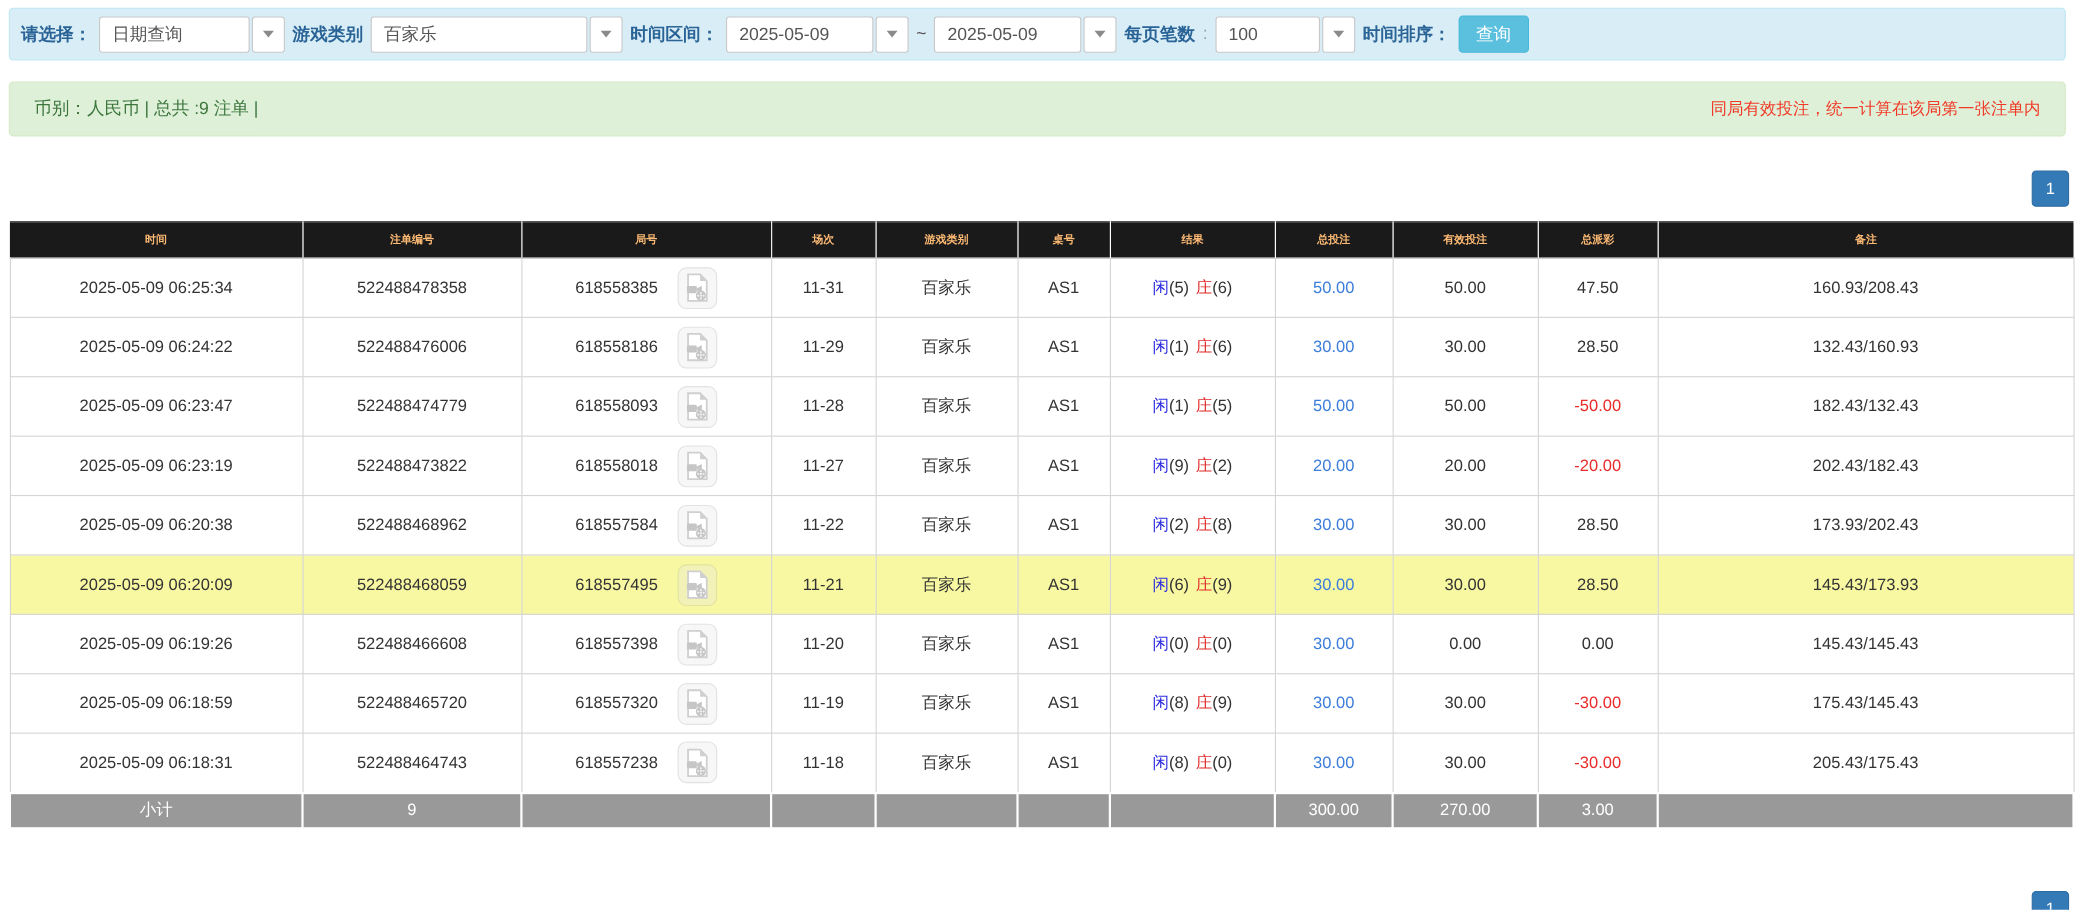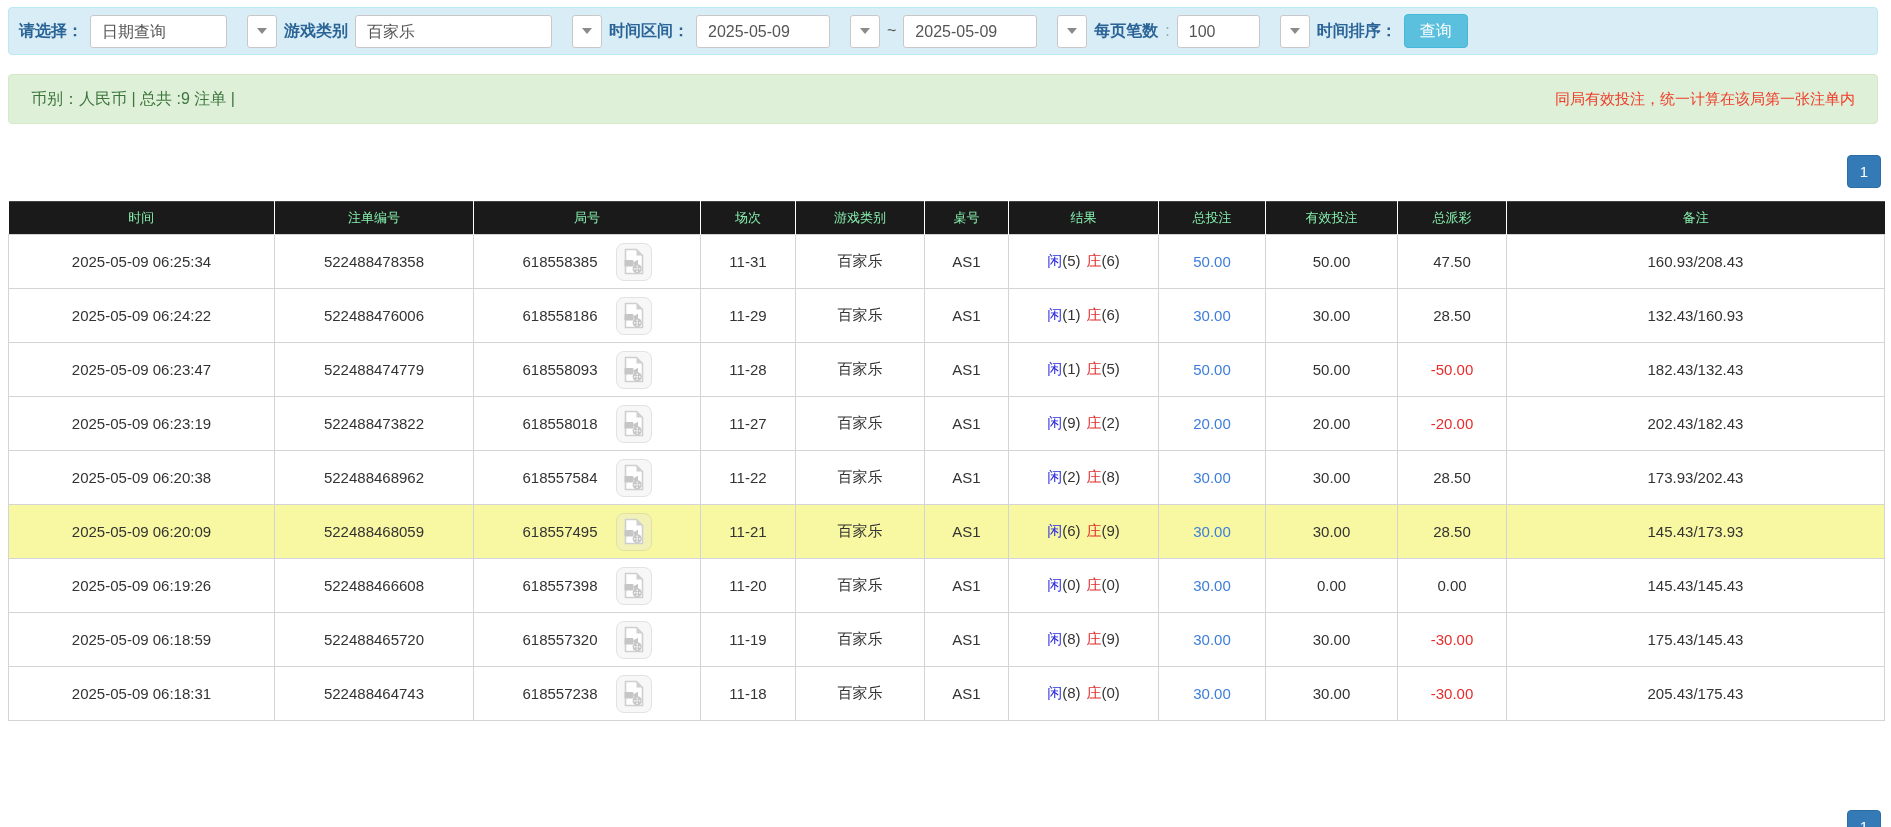--- a/index.html
+++ b/index.html
@@ -10,21 +10,21 @@
   }
 
   
   .toolbar {
     position:absolute; left:8px; top:7px; width:1870px; height:48px;
     background:#d9edf7; border:1px solid #bce8f1; border-radius:4px;
     display:flex; align-items:center; padding:0 10px; gap:7px;
   }
   .tb-label { color:#2a6496; font-weight:bold; font-size:16px; white-space:nowrap; }
   .tb-colon { color:#8aa; font-size:16px; }
-  .combo { display:flex; align-items:flex-end; gap:20px; }
+  .combo { display:flex; align-items:flex-end; gap:2px; }
   .combo-input {
     background:#fff; border:1px solid #c8c8c8; border-radius:3px;
     height:33px; line-height:31px; padding:0 11px; font-size:16px; color:#555;
     white-space:nowrap; overflow:hidden;
   }
   .combo-btn {
     width:30px; height:33px; background:#fff; border:1px solid #c8c8c8; border-radius:3px;
     display:flex; align-items:center; justify-content:center; cursor:pointer; padding:0;
   }
   .caret { width:0; height:0; border-left:5px solid transparent; border-right:5px solid transparent; border-top:6px solid #8a8a8a; }
@@ -52,21 +52,21 @@
   }
   #page-top    { top:155px; right:10px; }
   #page-bottom { top:810px; right:10px; }
 
   
   table.records {
     position:absolute; left:8px; top:201px; width:1876px;
     border-collapse:collapse; table-layout:fixed; font-size:15px;
   }
   thead th {
-    background:#1a1a1a; color:#86efac; font-weight:normal; font-size:13px;
+    background:#1a1a1a; color:#fdba74; font-weight:bold; font-size:10px;
     height:33px; border-right:1px solid #fff; border-top:1px solid #444;
   }
   thead th:last-child { border-right:none; }
   tbody td {
     height:54px; background:#fff; border:1px solid #d4d4d4;
     text-align:center; vertical-align:middle;
   }
   tr.highlight td { background:#f8f8a2; }
   .round-cell { display:flex; align-items:center; justify-content:center; gap:18px; }
   .video-btn {
@@ -111,21 +111,21 @@
   <span class="tilde">~</span>
   <span class="combo">
     <span class="combo-input" style="width:134px">2025-05-09</span>
     <button class="combo-btn">
         <span class="caret"></span>
       </button>
   </span>
   <span class="tb-label">每页笔数</span>
   <span class="tb-colon">:</span>
   <span class="combo">
-    <span class="combo-input" style="width:83px">100</span>
+    <span class="combo-input" style="width:95px">100</span>
     <button class="combo-btn">
         <span class="caret"></span>
       </button>
   </span>
   <span class="tb-label">时间排序：</span>
   <button class="search-btn">查询</button>
 </div>
 
 <div class="notice">
   <span class="notice-left">币别：人民币 | 总共 :9 注单 |</span>
@@ -457,14 +457,27 @@
     <td>
       <span class="result-p">闲</span><span>(8)</span><span class="result-b">庄</span><span>(0)</span>
     </td>
     <td><a class="bet-link">30.00</a></td>
     <td>30.00</td>
     <td class="neg">-30.00</td>
     <td>205.43/175.43</td>
   </tr>
     </tbody>
   <tfoot>
+    <tr>
+      <td>小计</td>
+      <td>9</td>
+      <td></td>
+      <td></td>
+      <td></td>
+      <td></td>
+      <td></td>
+      <td>300.00</td>
+      <td>270.00</td>
+      <td>3.00</td>
+      <td></td>
+    </tr>
   </tfoot>
 </table>
 
 </body></html>

